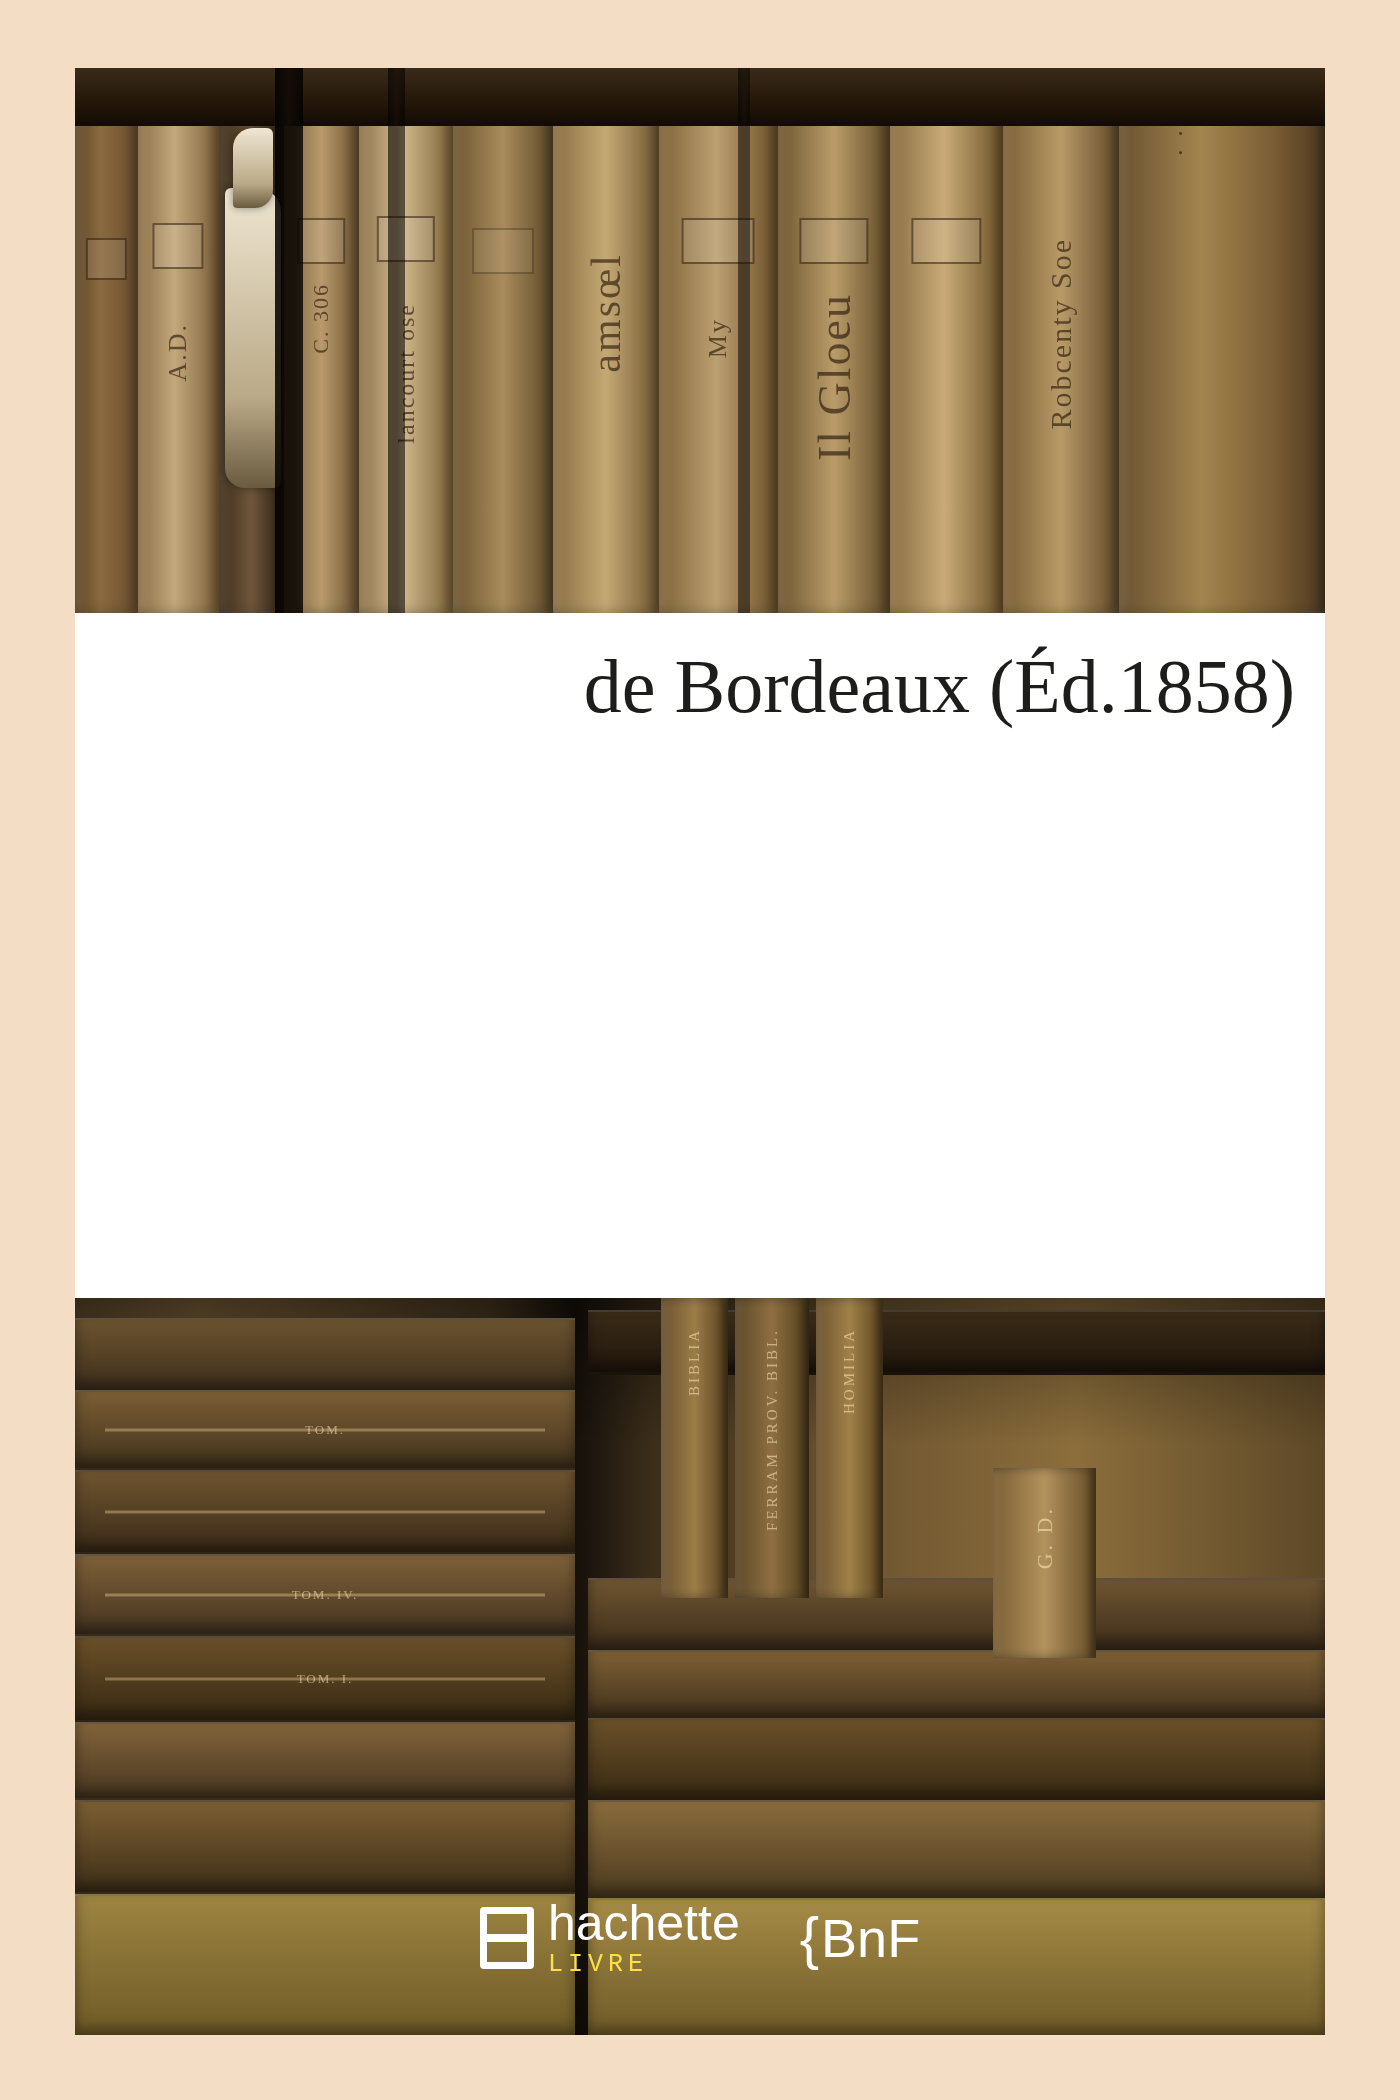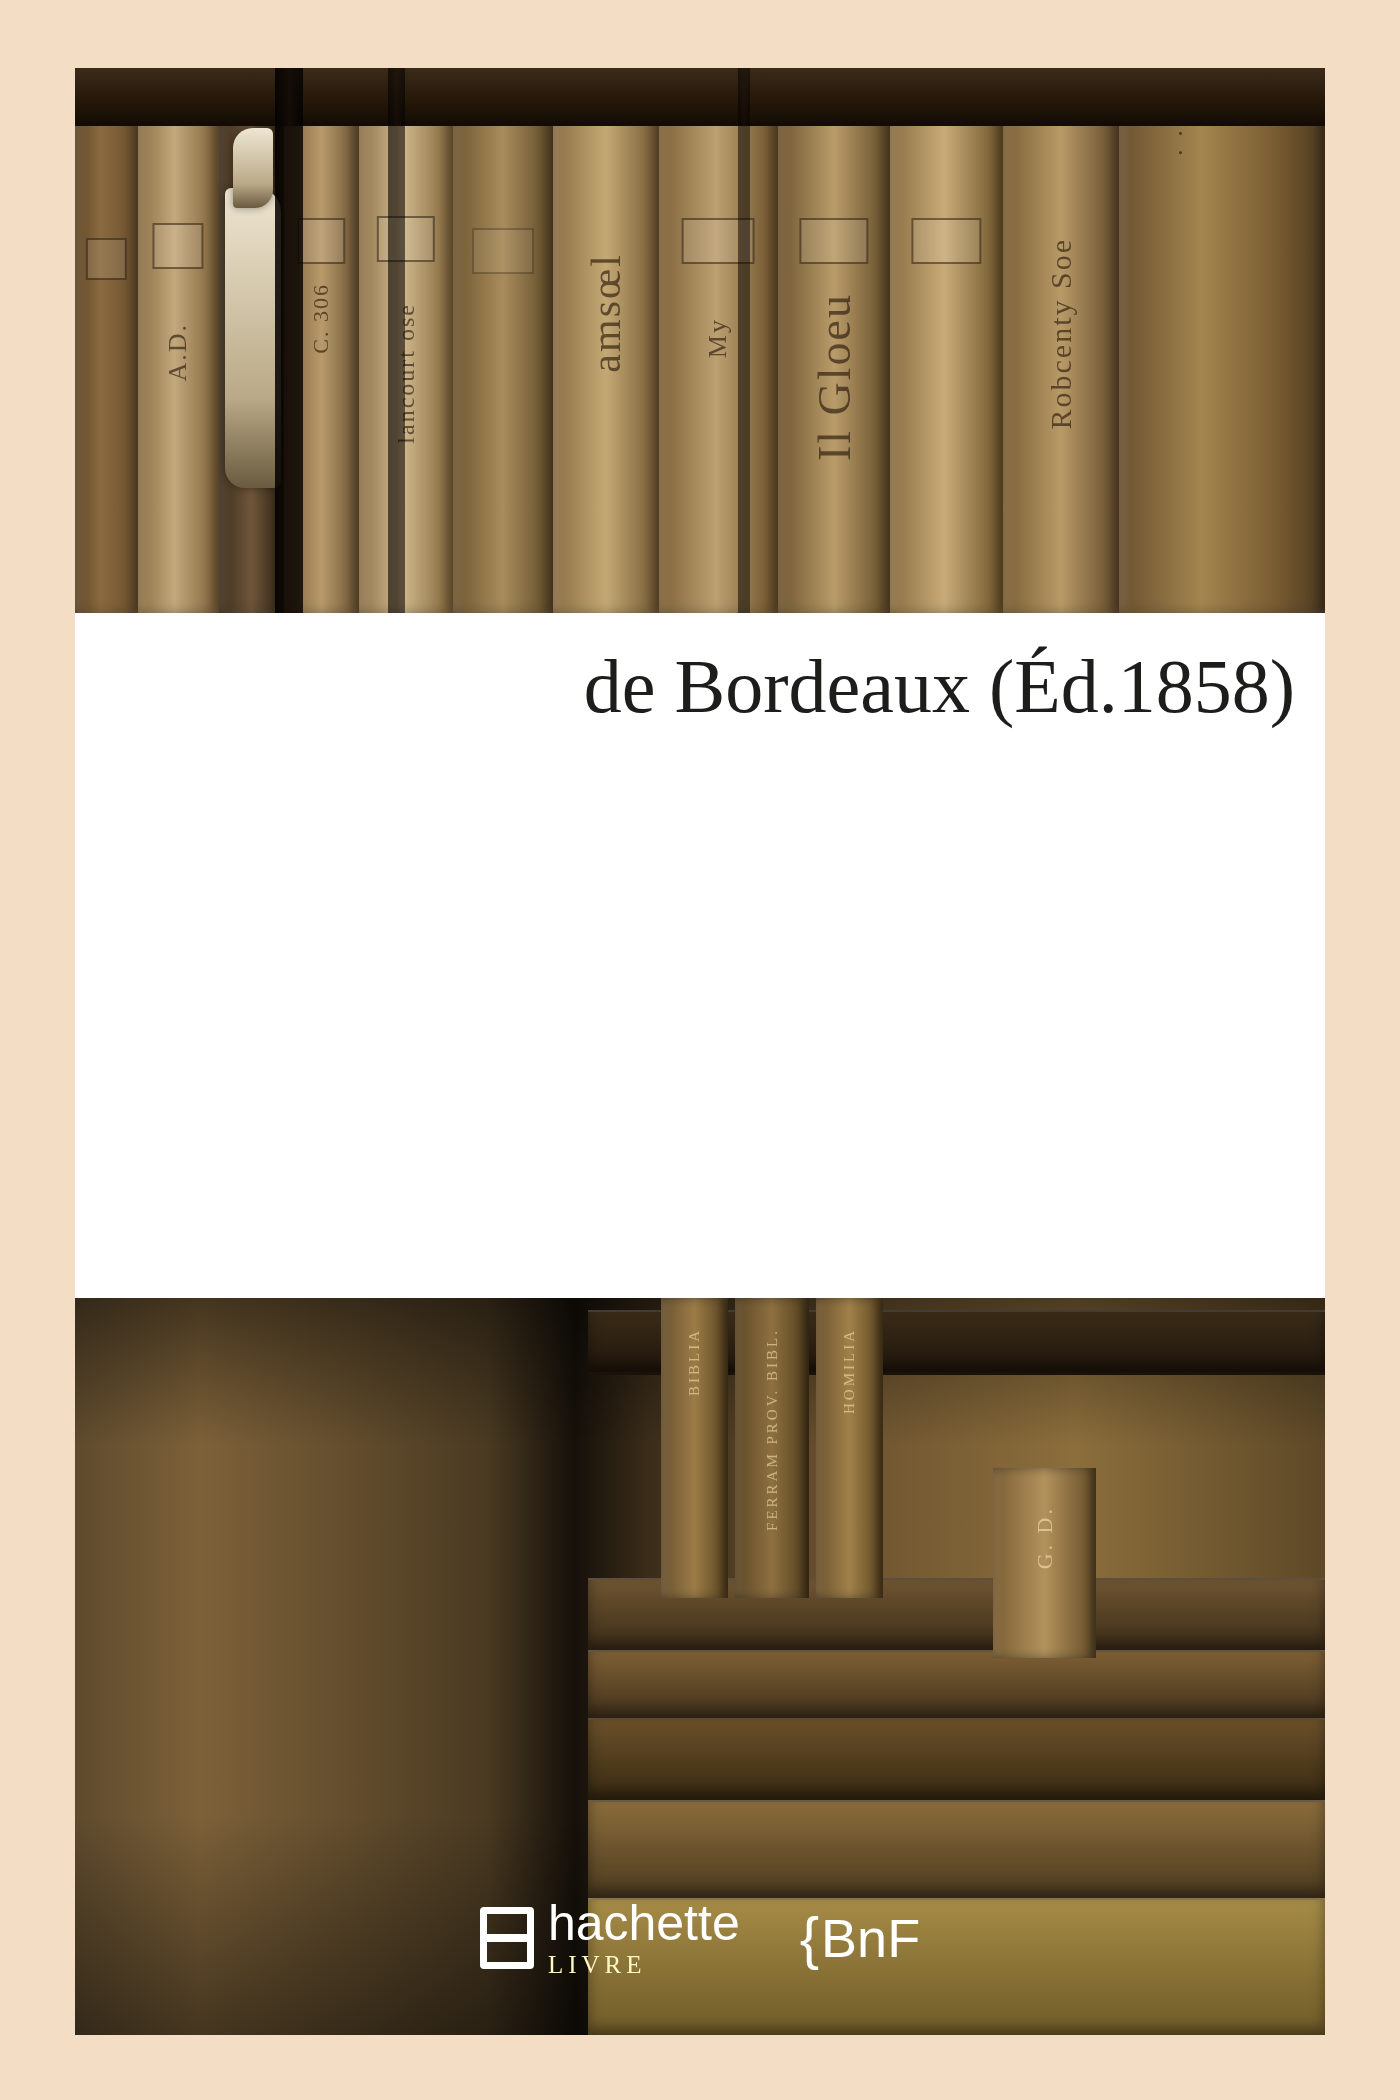--- a/index.html
+++ b/index.html
@@ -239,23 +239,23 @@
     flex-direction: column;
     line-height: 1;
   }
   .hachette .w1 {
     font-family: "Liberation Sans", sans-serif;
     font-size: 50px;
     color: #ffffff;
     letter-spacing: 0px;
   }
   .hachette .w2 {
-    font-family: Liberation Serif, serif;
+    font-family: Liberation Mono, monospace;
     font-size: 25px;
-    color: #fef9c3;
+    color: #fde047;
     letter-spacing: 5px;
     margin-top: 4px;
   }
   .bnf {
     display: flex;
     align-items: center;
     font-family: "Liberation Sans", sans-serif;
     font-size: 54px;
     color: #ffffff;
   }
@@ -337,20 +337,41 @@
 
     <div class="title-block">
       <div class="title">
         <div>de Bordeaux (Éd.1858)</div>
       </div>
     </div>
 
     <div class="photo-bottom">
       <div class="bg"></div>
 
+      <div class="stack" style="left:0;top:0;width:40%;height:100%;">
+        <div class="book-h" style="top:20px;height:70px;background:linear-gradient(180deg,#6b5330,#3e2f1b);"></div>
+        <div class="book-h" style="top:92px;height:76px;background:linear-gradient(180deg,#7a5e35,#42321c);">
+          <div class="band"></div>
+          <div class="tome">TOM.</div>
+        </div>
+        <div class="book-h" style="top:172px;height:80px;background:linear-gradient(180deg,#6e5430,#3a2b17);">
+          <div class="band"></div>
+        </div>
+        <div class="book-h" style="top:256px;height:78px;background:linear-gradient(180deg,#7d6038,#453420);">
+          <div class="band"></div>
+          <div class="tome">TOM. IV.</div>
+        </div>
+        <div class="book-h" style="top:338px;height:82px;background:linear-gradient(180deg,#6a5029,#372912);">
+          <div class="band"></div>
+          <div class="tome">TOM. I.</div>
+        </div>
+        <div class="book-h" style="top:424px;height:74px;background:linear-gradient(180deg,#80633a,#493721);"></div>
+        <div class="book-h" style="top:502px;height:90px;background:linear-gradient(180deg,#7b5e33,#3e2f18);"></div>
+        <div class="book-h" style="top:596px;height:141px;background:linear-gradient(180deg,#9d8442,#6e5a26);"></div>
+      </div>
 
       <div class="stack" style="left:41%;top:0;width:59%;height:100%;">
         <div class="book-h" style="top:12px;height:60px;background:linear-gradient(180deg,#3a2b18,#20160c);"></div>
         <div class="book-h" style="top:280px;height:70px;background:linear-gradient(180deg,#6e5431,#3c2d19);"></div>
         <div class="book-h" style="top:352px;height:66px;background:linear-gradient(180deg,#7d5f35,#42321c);"></div>
         <div class="book-h" style="top:420px;height:80px;background:linear-gradient(180deg,#6a5029,#372912);"></div>
         <div class="book-h" style="top:502px;height:96px;background:linear-gradient(180deg,#8a6c3c,#4b3a1f);"></div>
         <div class="book-h" style="top:600px;height:137px;background:linear-gradient(180deg,#a58b46,#6f5a28);"></div>
 
         <div class="vspine" style="left:10%;top:0;width:9%;height:300px;background:linear-gradient(90deg,#6a5230,#9b7c47 50%,#57411f);">

